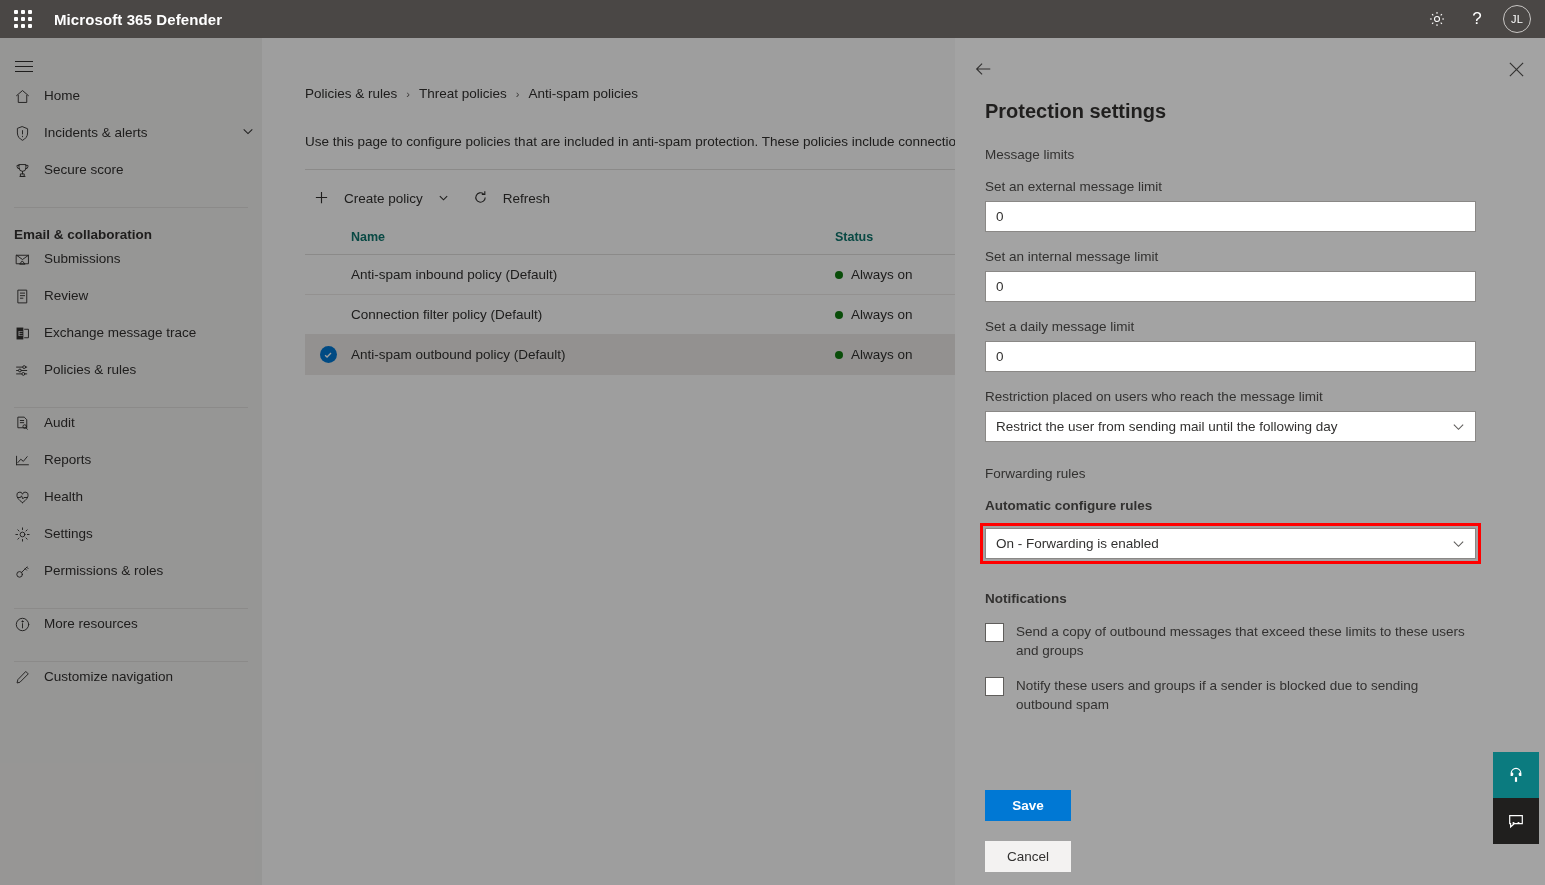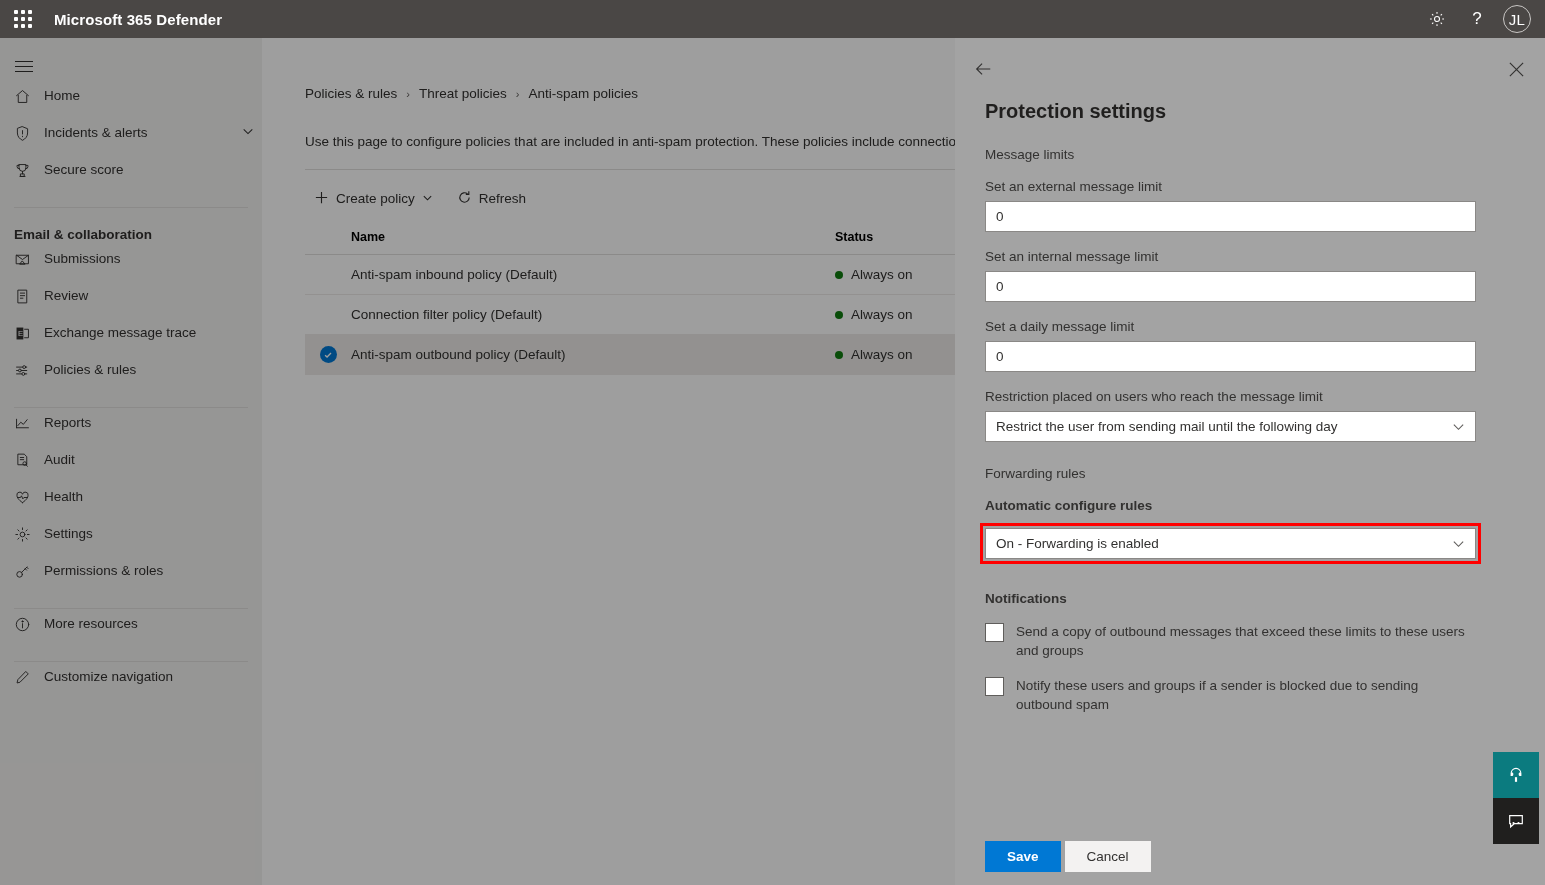--- a/index.html
+++ b/index.html
@@ -39,21 +39,21 @@
     height: 38px; padding-right: 14px;
   }
   .topicon {
     width: 40px; height: 38px; display: flex;
     align-items: center; justify-content: center;
     color: #ffffff; cursor: pointer;
   }
   .avatar {
     width: 28px; height: 28px; border-radius: 50%;
     border: 1px solid #c8c6c4; color: #ffffff;
-    font-size: 15px; display: flex; align-items: center;
+    font-size: 11px; display: flex; align-items: center;
     justify-content: center; margin-left: 6px; cursor: pointer;
     letter-spacing: .3px;
   }
 
   
   .sidebar {
     position: absolute; top: 38px; left: 0;
     width: 262px; height: 847px;
     background: #f3f2f1;
     padding-top: 6px;
@@ -104,27 +104,27 @@
   .pagedesc {
     padding: 33px 0 0 43px; font-size: 13.5px; color: #323130;
     white-space: nowrap;
   }
   .toolbar {
     display: flex; align-items: center; gap: 6px;
     margin: 20px 0 0 43px; border-top: 1px solid #e1dfdd;
     padding-top: 14px; height: 44px;
   }
   .tbtn {
-    display: flex; align-items: center; gap: 7px;
+    display: flex; align-items: center; gap: 15px;
     padding: 5px 9px; font-size: 13.5px; color: #323130; cursor: pointer;
   }
   .tbl { margin: 6px 0 0 43px; width: 1080px; }
   .tbl-head {
     display: flex; align-items: center; height: 36px;
-    font-size: 12.5px; font-weight: bold; color: #000000;
+    font-size: 12.5px; font-weight: bold; color: #0f766e;
     border-bottom: 1px solid #e1dfdd;
   }
   .tbl-row {
     display: flex; align-items: center; height: 40px;
     font-size: 13.5px; color: #323130;
     border-bottom: 1px solid #edebe9; cursor: pointer;
   }
   .tbl-row.selected { background: #edebe9; }
   .c-check { width: 46px; display: flex; align-items: center; justify-content: center; flex: 0 0 46px; }
   .c-name { flex: 0 0 484px; }
@@ -183,21 +183,21 @@
     display: flex; align-items: flex-start; gap: 12px;
     margin-top: 16px; width: 493px; cursor: pointer;
   }
   .cbox {
     width: 19px; height: 19px; border: 1px solid #605e5c;
     background: #ffffff; flex: 0 0 19px; margin-top: 1px;
   }
   .cblabel { font-size: 13.5px; color: #323130; line-height: 19px; }
   .panel-actions {
     position: absolute; left: 30px; bottom: 13px;
-    display: flex; gap: 4px;
+    display: flex; gap: 20px; flex-direction: column;
   }
   .btn-primary {
     background: #0078d4; color: #ffffff; border: none;
     font-size: 13.5px; font-weight: bold; padding: 0 22px; height: 31px;
     cursor: pointer; font-family: "Liberation Sans", sans-serif;
   }
   .btn-secondary {
     background: #f3f2f1; color: #323130; border: none;
     font-size: 13.5px; padding: 0 22px; height: 31px; cursor: pointer;
     font-family: "Liberation Sans", sans-serif;
@@ -328,37 +328,37 @@
               <circle cx="7" cy="10" r="1.7" fill="#f3f2f1"></circle>
               <circle cx="11" cy="14" r="1.7" fill="#f3f2f1"></circle>
             </svg>
           </span>
           <span class="lbl">Policies &amp; rules</span>
         </div>
         <div class="navdivider"></div>
         <div class="navitem">
           <span class="ico">
             <svg width="17" height="17" viewBox="0 0 20 20" fill="none" stroke="#323130" stroke-width="1.1" stroke-linecap="round" stroke-linejoin="round">
-              <path d="M3 15V5"></path>
-              <path d="M3 15h14"></path>
-              <path d="M4.5 12.5l3.5-4 3 2.5 4.5-5.5"></path>
-            </svg>
-          </span>
-          <span class="lbl">Reports</span>
-        </div>
-        <div class="navitem">
-          <span class="ico">
-            <svg width="17" height="17" viewBox="0 0 20 20" fill="none" stroke="#323130" stroke-width="1.1" stroke-linecap="round" stroke-linejoin="round">
               <path d="M5 2.5h7l3 3v9.5H5z"></path>
               <path d="M7.4 6.5h4M7.4 9h4"></path>
               <circle cx="12.6" cy="13.6" r="2.1"></circle>
               <path d="M14.2 15.2l1.6 1.6"></path>
             </svg>
           </span>
           <span class="lbl">Audit</span>
+        </div>
+        <div class="navitem">
+          <span class="ico">
+            <svg width="17" height="17" viewBox="0 0 20 20" fill="none" stroke="#323130" stroke-width="1.1" stroke-linecap="round" stroke-linejoin="round">
+              <path d="M3 15V5"></path>
+              <path d="M3 15h14"></path>
+              <path d="M4.5 12.5l3.5-4 3 2.5 4.5-5.5"></path>
+            </svg>
+          </span>
+          <span class="lbl">Reports</span>
         </div>
         <div class="navitem">
           <span class="ico">
             <svg width="17" height="17" viewBox="0 0 20 20" fill="none" stroke="#323130" stroke-width="1.1" stroke-linecap="round" stroke-linejoin="round">
               <path d="M10 16S3.5 12 3.5 7.8A3.3 3.3 0 0 1 10 6.2a3.3 3.3 0 0 1 6.5 1.6C16.5 12 10 16 10 16z"></path>
               <path d="M5 10h2.6l1.2-2 1.6 3.6 1.3-1.6H15"></path>
             </svg>
           </span>
           <span class="lbl">Health</span>
         </div>

